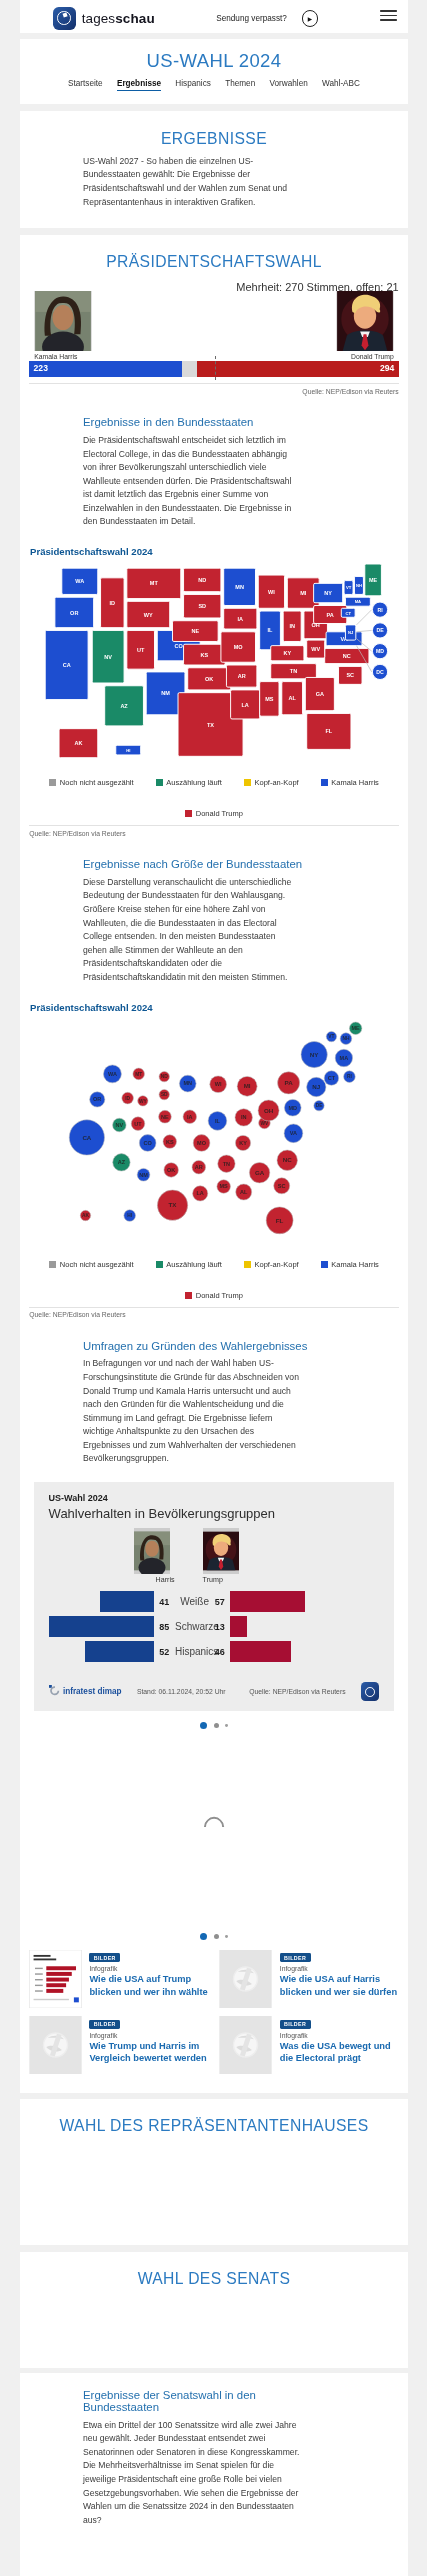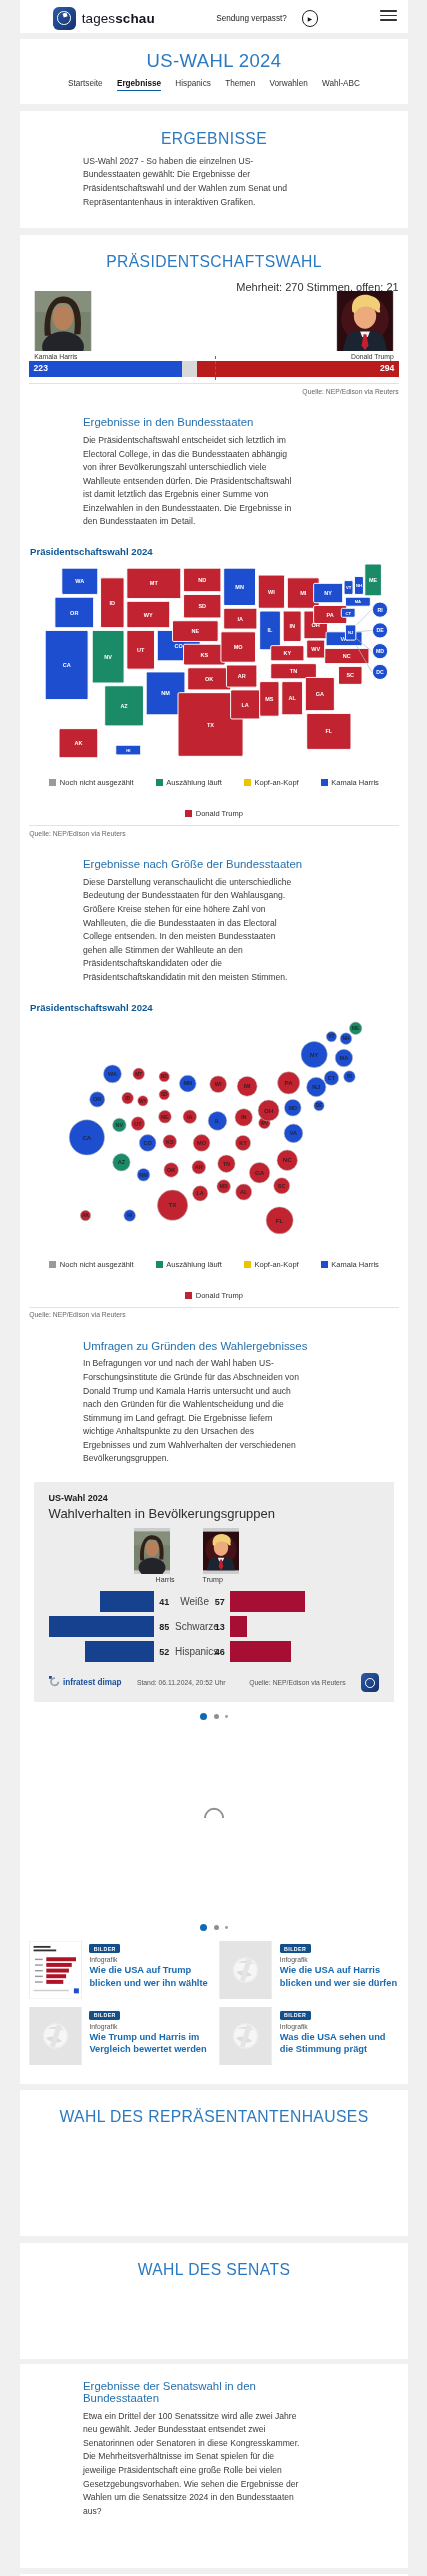--- a/index.html
+++ b/index.html
@@ -60,21 +60,21 @@
   .pk{font-size:9px;font-weight:700;color:#1d1d1d}
   .pt{font-size:13px;color:#2e2e2e;margin-top:2.9px}
   .pphotos{position:relative;height:63px;margin-top:7.1px}
   .pphotos svg{position:absolute;top:0;width:36px;height:46px;background:#ccc}
   .pcap{position:absolute;top:48px;font-size:7.1px;color:#333}
   .prow{display:grid;grid-template-columns:105px 21.4px 34px 21.4px 1fr;align-items:center;margin-bottom:3.6px}
   .prow .bL{display:flex;justify-content:flex-end}
   .prow .bar{height:21.4px}
   .prow .num{font-size:9px;font-weight:700;color:#1d1d1d;text-align:center}
   .prow .grp{font-size:10px;color:#444;text-align:right}
-  .pfoot{display:flex;align-items:center;gap:5.7px;margin-top:11px;font-size:6.8px;color:#555}
+  .pfoot{display:flex;align-items:center;gap:5.7px;margin-top:20px;font-size:6.8px;color:#555}
   .pfoot .agency{font-size:8.2px;font-weight:700;color:#1a4f9c;display:flex;align-items:center;gap:2.9px}
   .pfoot .mid{flex:1;display:flex;justify-content:space-around;gap:4.3px}
   .ts-mini{width:18.5px;height:18.5px;border-radius:4.3px;background:linear-gradient(135deg,#2b5ca8,#14306b);position:relative}
   .ts-mini:before{content:"";position:absolute;left:4.3px;top:4.3px;width:7.8px;height:7.8px;border:1.4px solid #fff;border-radius:50%}
   
   .dots{display:flex;justify-content:center;align-items:center;gap:6.4px;margin:11.4px 0 2.9px}
   .dots span{border-radius:50%;cursor:pointer;display:inline-block}
   .dots .d0{width:7.1px;height:7.1px;background:#1368b4}
   .dots .d1{width:5px;height:5px;background:#8f8f8f}
   .dots .d2{width:2.9px;height:2.9px;background:#9f9f9f}
@@ -600,21 +600,21 @@
           <div class="thumb">
             <svg viewBox="0 0 74 82">
               <rect width="74" height="82" fill="#e4e4e4"></rect>
               <circle cx="37" cy="41" r="17" fill="#f6f6f6"></circle>
               <path d="M26,31 C33,26 45,27 49,33 C45,31 33,30 26,31 Z" fill="#dcdcdc"></path>
               <path d="M24,44 C30,40 40,42 46,48 C40,52 28,50 24,44 Z" fill="#dcdcdc"></path>
               <rect x="34" y="24" width="7" height="34" fill="#e4e4e4" transform="rotate(18 37 41)"></rect>
               <circle cx="37" cy="41" r="17" fill="none" stroke="#ededed" stroke-width="2"></circle>
             </svg>
           </div>
-          <div><span class="badge">BILDER</span><div class="kicker">Infografik</div><div class="ttitle">Was die USA sehen und die Stimmung prägt</div></div>
+          <div><span class="badge">BILDER</span><div class="kicker">Infografik</div><div class="ttitle">Was die USA bewegt und die Electoral prägt</div></div>
         </div>
       </div>
   </div>
 
   <div class="gap8"></div>
 
   <div class="card plain" style="height:146px">
     <h2 class="sec">WAHL DES REPRÄSENTANTENHAUSES</h2>
   </div>
 

